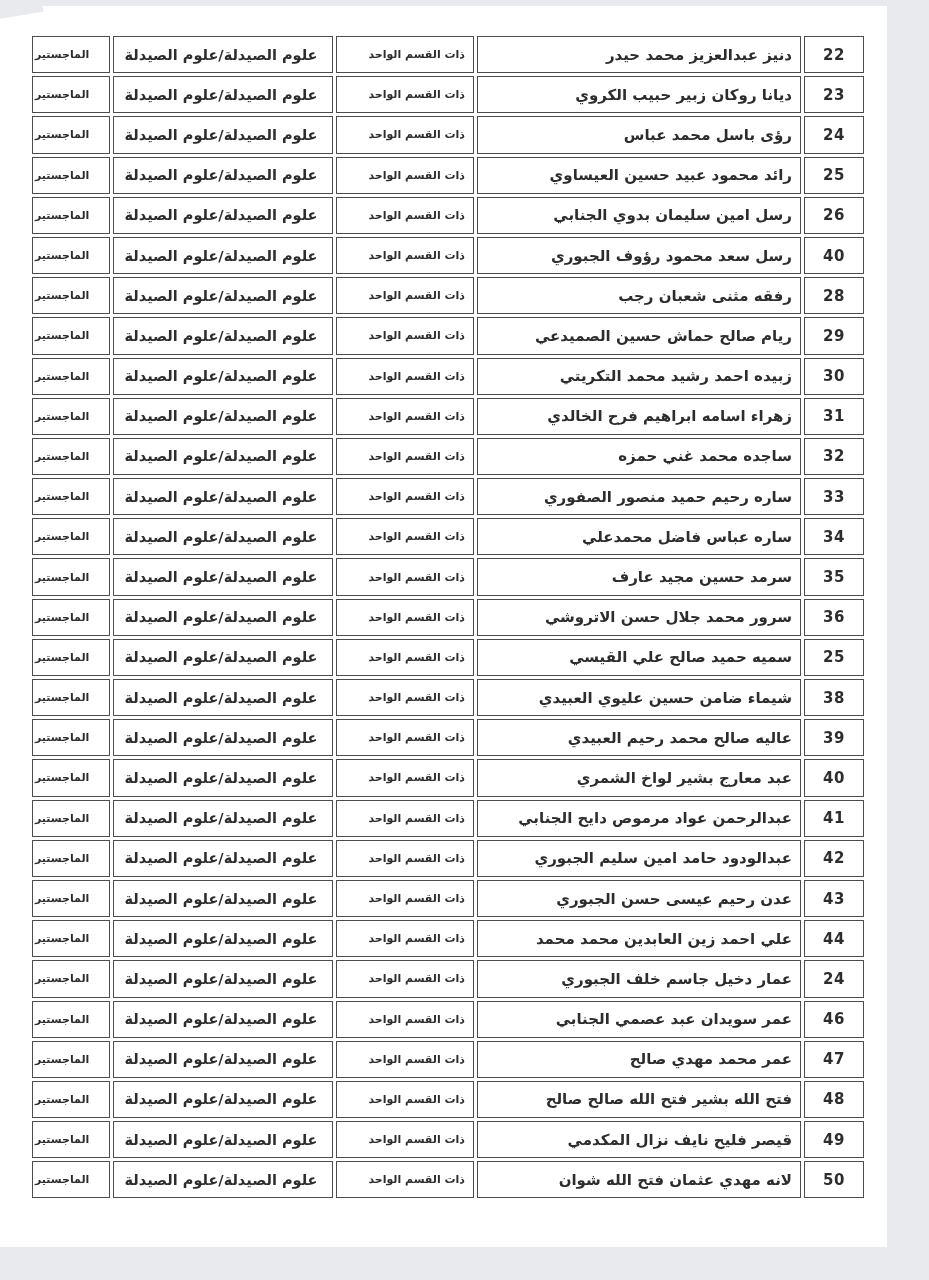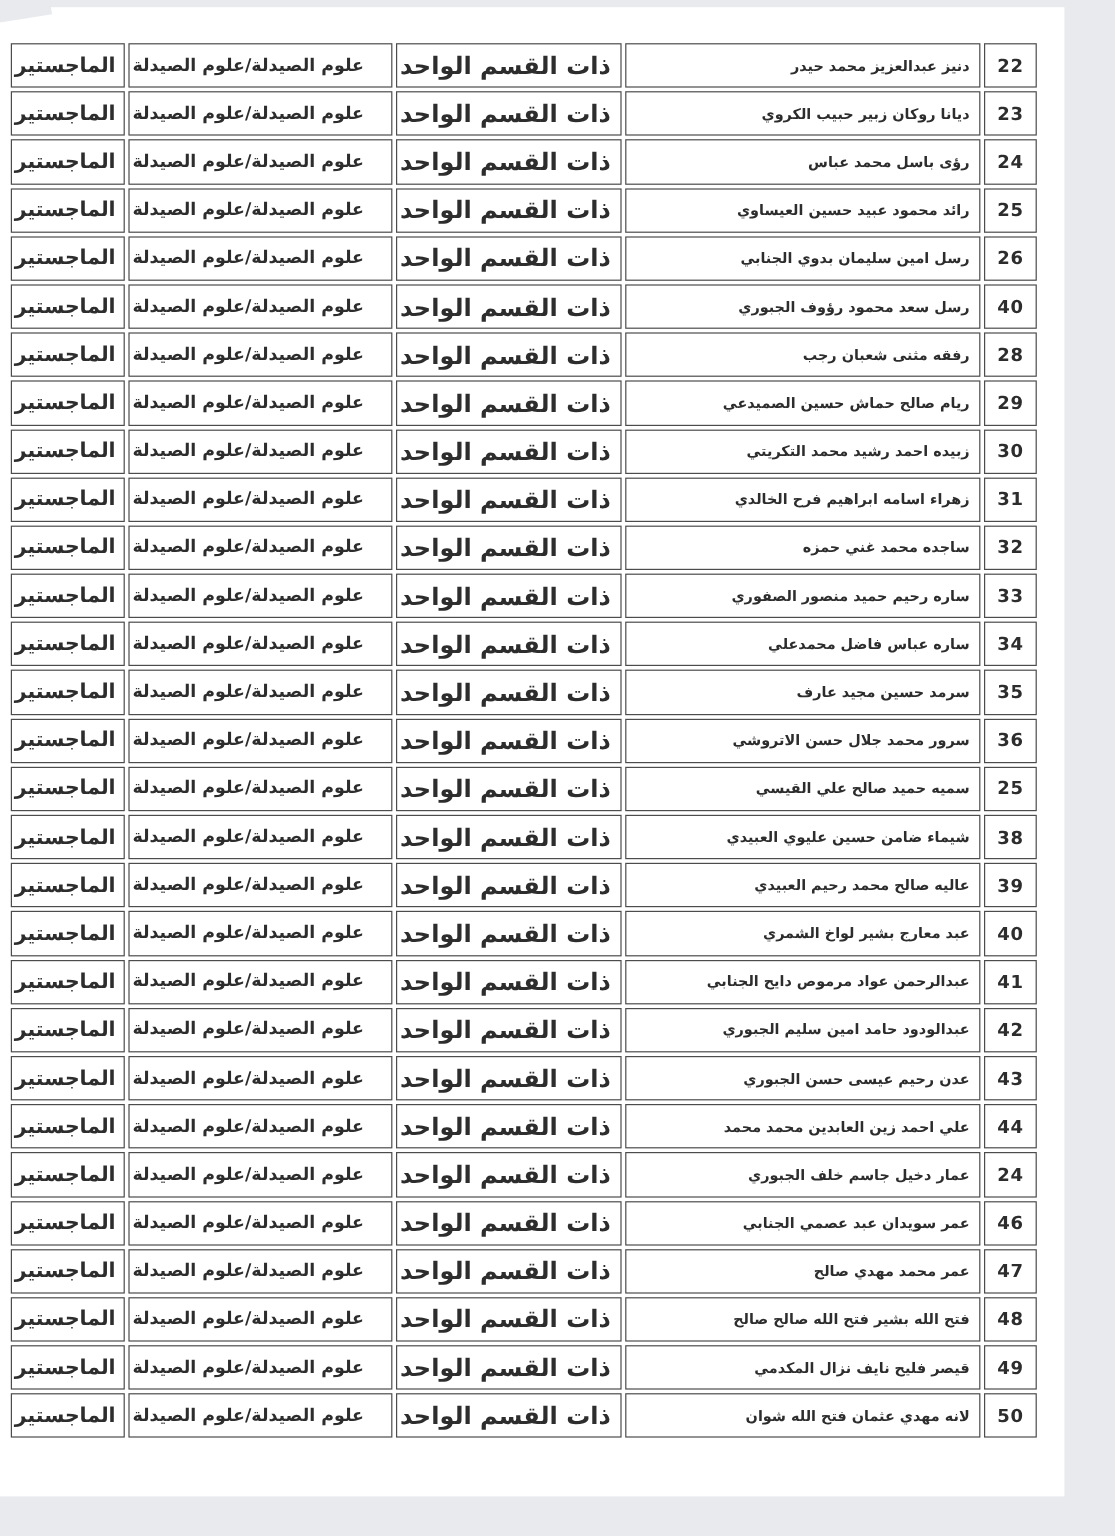--- a/index.html
+++ b/index.html
@@ -41,25 +41,25 @@
   table.roster td {
     border: 1px solid #4c4c4c;
     height: 37.2px;
     vertical-align: middle;
     color: #2d2d2d;
     font-weight: 700;
     white-space: nowrap;
     overflow: hidden;
     background: #ffffff;
   }
-  td.c-no   { width: 44px;  text-align: center; font-size: 15px; letter-spacing: 0.5px; }
-  td.c-name { width: 296px; text-align: right; padding: 0 8px 0 2px; font-size: 12px; }
-  td.c-dept { width: 138px; padding: 0 8px 0 2px; font-size: 20px; }
-  td.c-spec { width: 220px; text-align: left; padding: 0 6px 0 2px; font-size: 14.5px; }
-  td.c-deg  { width: 78px;  text-align: left; padding: 0 7px 0 2px; font-size: 17px; }
+  td.c-no   { width: 60px;  text-align: center; font-size: 15px; letter-spacing: 0.5px; }
+  td.c-name { width: 324px; text-align: right; padding: 0 8px 0 2px; font-size: 15px; }
+  td.c-dept { width: 138px; padding: 0 8px 0 2px; font-size: 11px; }
+  td.c-spec { width: 220px; text-align: center; padding: 0 6px 0 2px; font-size: 14.5px; }
+  td.c-deg  { width: 78px;  text-align: left; padding: 0 7px 0 2px; font-size: 11px; }
 </style>
 </head>
 <body>
 
 <div class="canvas">
   <div class="page">
     <table class="roster" dir="rtl">
       <tbody>
           <tr>
     <td class="c-no">22</td>

